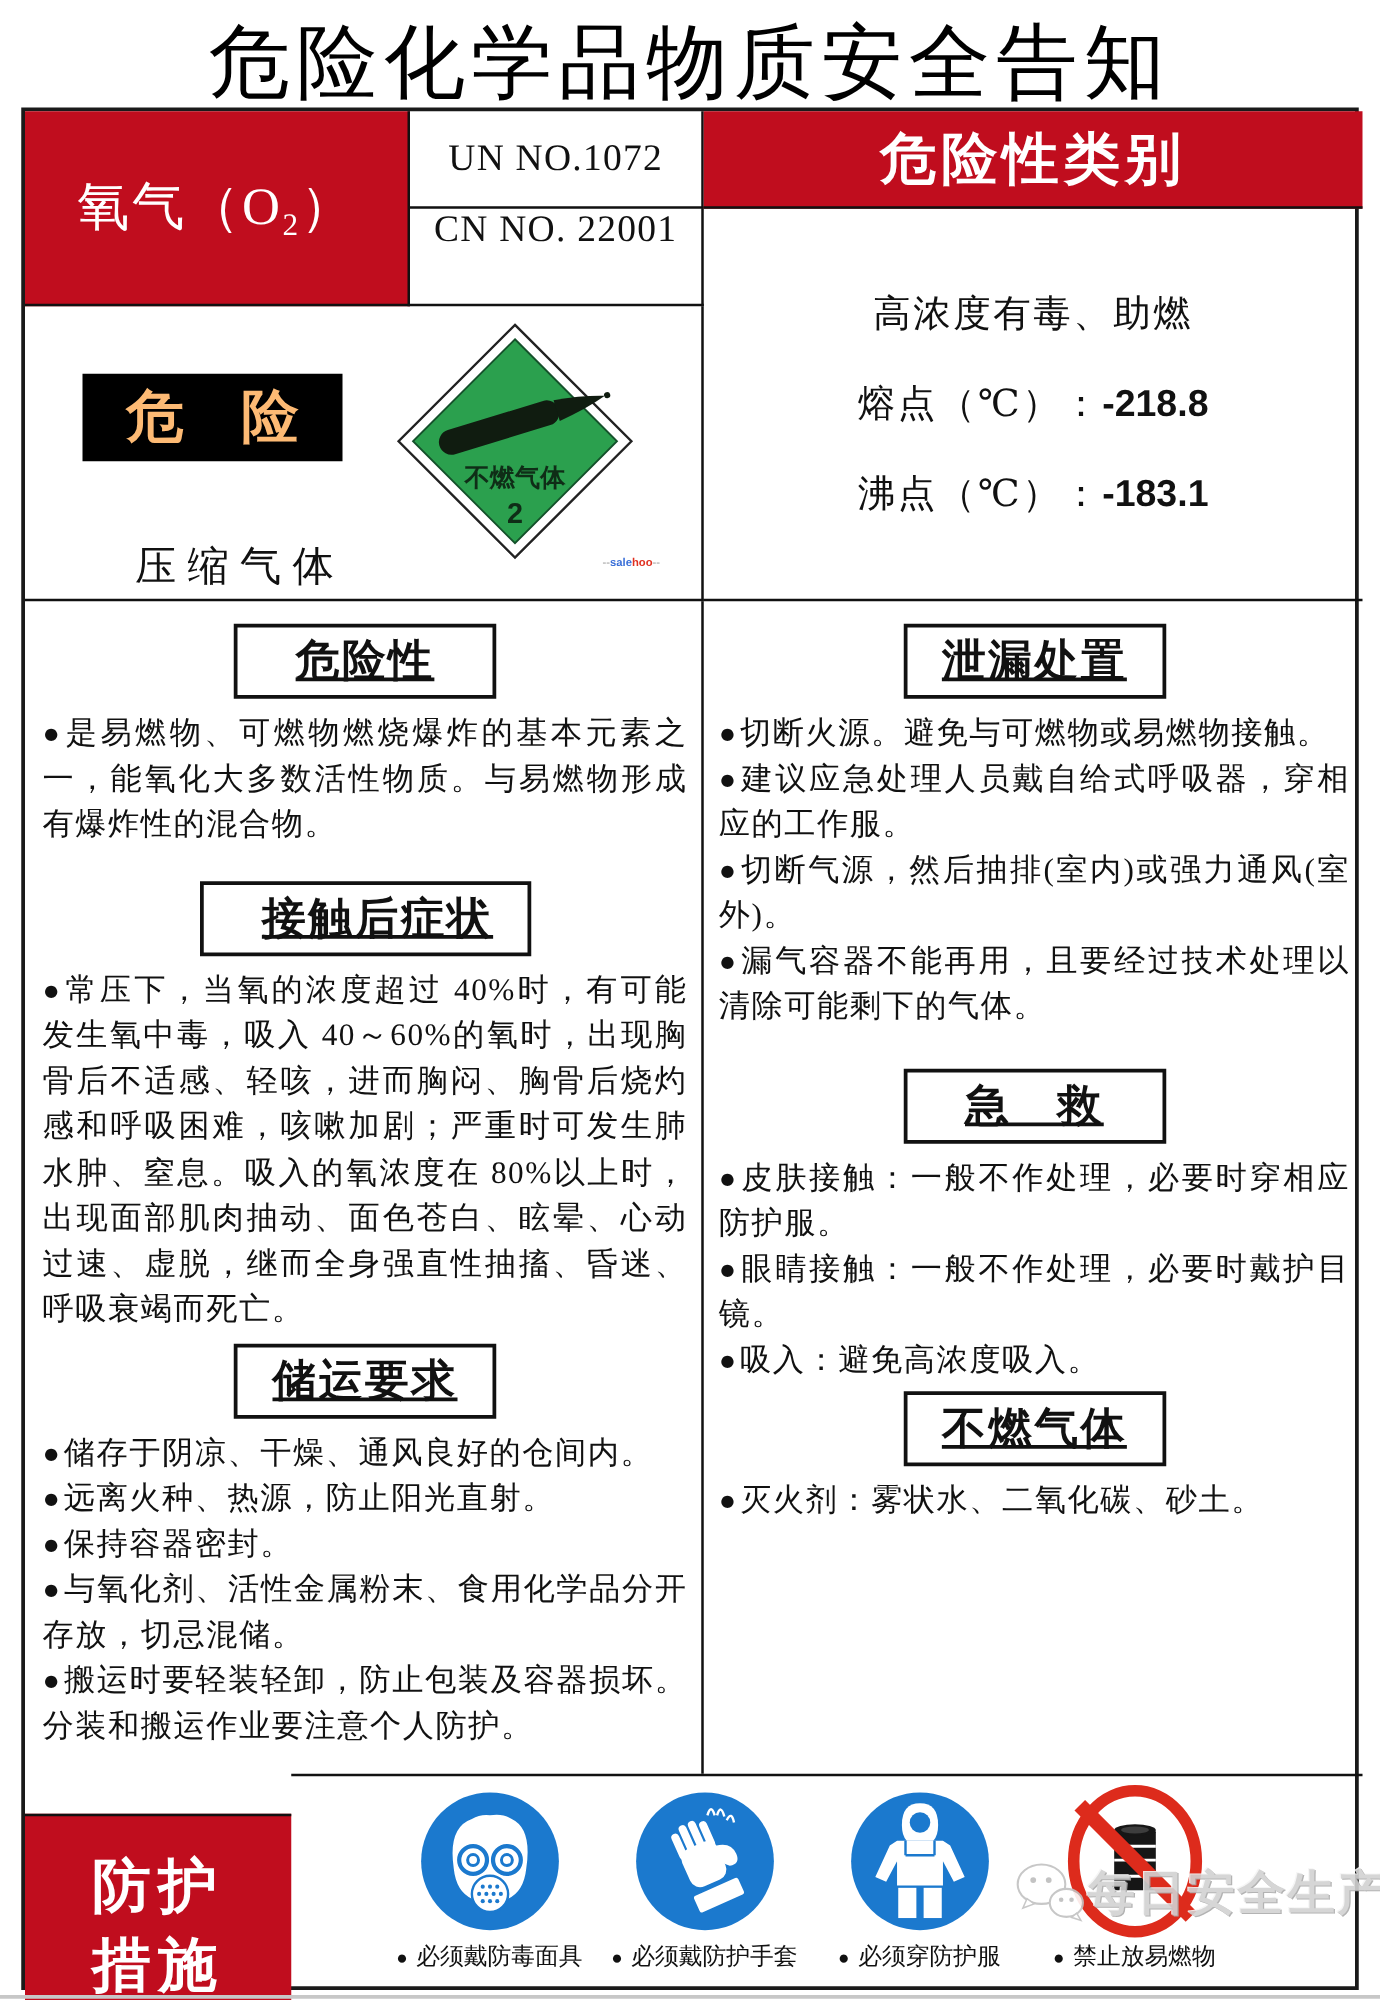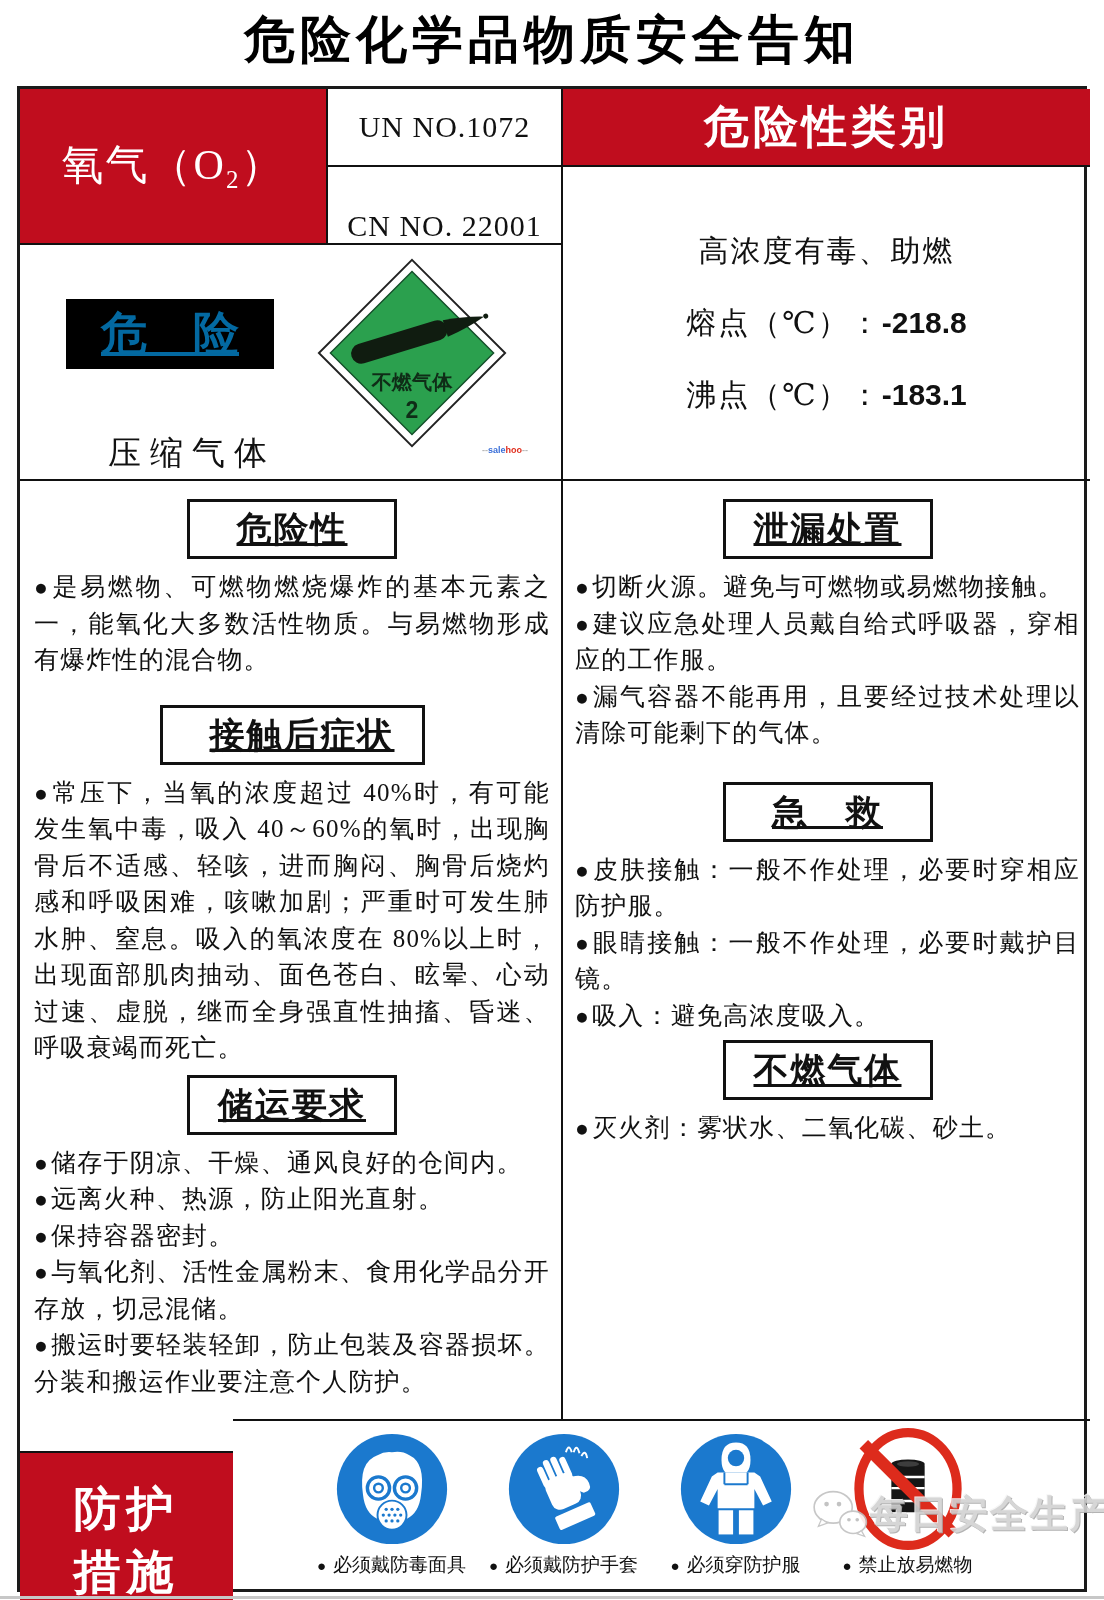--- a/index.html
+++ b/index.html
@@ -4,63 +4,63 @@
 <style>
   * { margin:0; padding:0; box-sizing:border-box; }
   html,body { background:#ffffff; }
   .page {
     position:relative; width:1104px; height:1600px; background:#fff;
     font-family:"Liberation Serif","DejaVu Serif",serif; color:#111; overflow:hidden;
     margin:0 auto;
   }
   .title {
     position:absolute; top:6px; left:0; width:100%; text-align:center;
-    font-family:"Liberation Sans","DejaVu Sans",sans-serif; font-weight:700;
-    font-size:51px; letter-spacing:5px; color:#000;
+    font-family:"Liberation Sans","DejaVu Sans",sans-serif; font-weight:400;
+    font-size:65px; letter-spacing:5px; color:#000;
   }
   .sheet {
     position:absolute; left:17px; top:86px; width:1070px; height:1506px;
     border:3px solid #1a1a1a; background:#fff;
   }
   .cell { position:absolute; overflow:hidden; }
   .red { background:#c00d1e; color:#fff; }
 
   .c-product { left:0; top:0; width:308px; height:156px;
     border-right:2px solid #111; border-bottom:2px solid #111;
     display:flex; align-items:center; justify-content:center;
     font-size:42px; letter-spacing:2px; }
   .c-product sub { font-size:25px; }
 
   .c-un { left:308px; top:0; width:235px; height:78px;
     border-right:2px solid #111; border-bottom:2px solid #111;
     display:flex; align-items:center; justify-content:center;
     font-size:30px; letter-spacing:1px; }
   .c-cn { left:308px; top:78px; width:235px; height:78px;
     border-right:2px solid #111; border-bottom:2px solid #111;
-    display:flex; align-items:flex-end; justify-content:center;
+    display:flex; align-items:flex-start; justify-content:center;
     font-size:30px; letter-spacing:1px; }
 
   .c-class { left:543px; top:0; width:527px; height:78px;
     border-bottom:2px solid #111;
     display:flex; align-items:center; justify-content:center;
     font-family:"Liberation Sans","DejaVu Sans",sans-serif; font-weight:700;
     font-size:45px; letter-spacing:4px; }
 
   .c-props { left:543px; top:78px; width:527px; height:314px;
     border-bottom:2px solid #111; padding-top:64px;
     display:flex; flex-direction:column; align-items:center; row-gap:31px;
     font-size:30px; letter-spacing:2px; }
   .prop-value { font-family:"Liberation Sans","DejaVu Sans",sans-serif; font-weight:600; letter-spacing:0; }
 
   .c-label { left:0; top:156px; width:543px; height:236px;
     border-right:2px solid #111; border-bottom:2px solid #111; }
   .danger-box { position:absolute; left:46px; top:54px; width:208px; height:70px;
-    background:#000; color:#0369a1;
-    font-family:"Liberation Sans","DejaVu Sans",sans-serif; font-weight:700;
-    font-size:46px; display:flex; align-items:center; justify-content:center;text-decoration:underline; }
+    background:#000; color:#fdba74;
+    font-family:"Liberation Sans","DejaVu Sans",sans-serif; font-weight:700;
+    font-size:46px; display:flex; align-items:center; justify-content:center; }
   .label-type { position:absolute; left:88px; top:186px; font-size:33px; letter-spacing:9px; }
   .placard { position:absolute; left:296px; top:12px; width:192px; height:192px; }
   .vendor-mark { position:absolute; left:462px; top:200px;
     font-family:"Liberation Sans",sans-serif; font-size:9px; font-weight:700; white-space:nowrap; }
   .vm-gray { color:#b9b9b9; } .vm-blue { color:#3a6fd8; } .vm-red { color:#e03020; }
 
   .c-left { left:0; top:392px; width:543px; height:938px;
     border-right:2px solid #111; padding:18px 11px 0 14px; }
   .c-right { left:543px; top:392px; width:527px; height:938px; padding:18px 10px 0 12px; }
 
@@ -167,20 +167,21 @@
           <div class="bullet">搬运时要轻装轻卸，防止包装及容器损坏。分装和搬运作业要注意个人防护。</div>
         </div>
     </div>
 
     <div class="cell c-right">
       <div class="sec-h">泄漏处置</div>
       <div class="bullets">
 
       <div class="bullet">切断火源。避免与可燃物或易燃物接触。</div>
           <div class="bullet">建议应急处理人员戴自给式呼吸器，穿相应的工作服。</div>
+          <div class="bullet">切断气源，然后抽排(室内)或强力通风(室外)。</div>
           <div class="bullet">漏气容器不能再用，且要经过技术处理以清除可能剩下的气体。</div>
         </div>
 
       <div class="sec-h mt30">急　救</div>
       <div class="bullets">
 
       <div class="bullet">皮肤接触：一般不作处理，必要时穿相应防护服。</div>
           <div class="bullet">眼睛接触：一般不作处理，必要时戴护目镜。</div>
           <div class="bullet">吸入：避免高浓度吸入。</div>
         </div>

